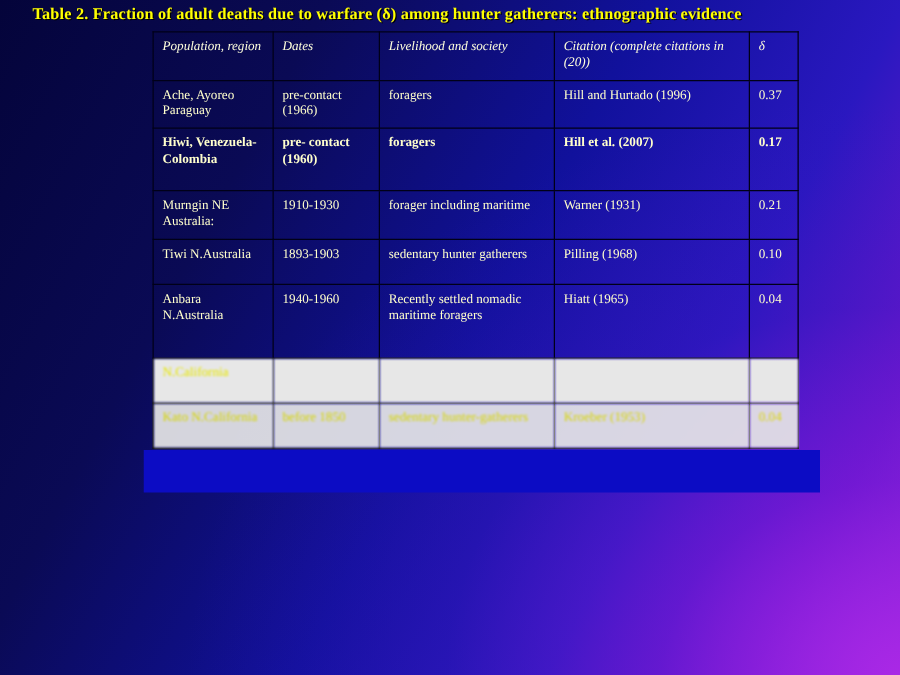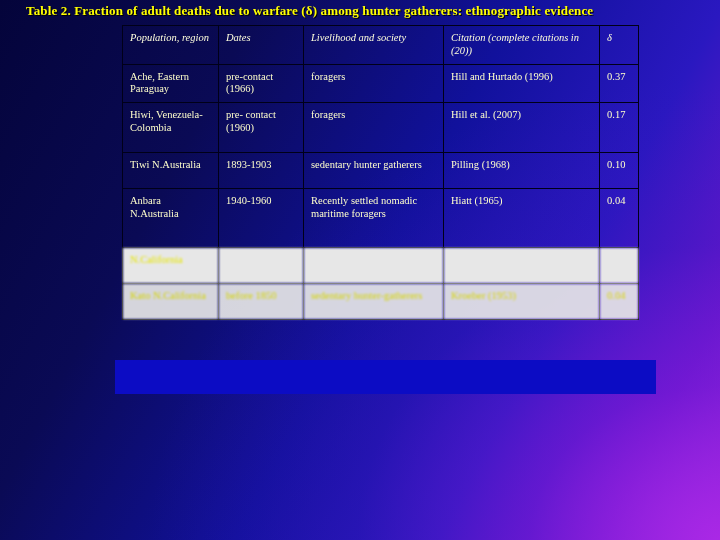--- a/index.html
+++ b/index.html
@@ -64,21 +64,21 @@
   .col-dates { width:85px; }
   .col-live  { width:140px; }
   .col-cite  { width:156px; }
   .col-delta { width:39px; }
 
   
   tr.r-head td, tr.r-head th { height:38px; }
   tr.h38 td { height:38px; }
   tr.h43 td { height:59px; }
   tr.h36 td { height:36px; }
-  tr.h50 td { height:50px; }
+  tr.h50 td { height:50px;font-weight:bold; }
 
   
   tr.faded td {
     background:#e7e7e7;
     color:#e8e800;
     border:1px solid #111111;
     filter:blur(0.85px);
     opacity:0.92;
   }
   
@@ -113,35 +113,42 @@
           <th class="col-pop">Population, region</th>
           <th class="col-dates">Dates</th>
           <th class="col-live">Livelihood and society</th>
           <th class="col-cite">Citation  (complete citations in (20))</th>
           <th class="col-delta delta-sym">δ</th>
         </tr>
       </thead>
       <tbody>
 
         <tr class="h38">
-          <td>Ache, Eastern Paraguay</td>
+          <td>Ache, Ayoreo Paraguay</td>
           <td>pre-contact (1966)</td>
           <td>foragers</td>
           <td>Hill and Hurtado (1996)</td>
           <td>0.37</td>
         </tr>
 
         <tr class="h50">
           <td>Hiwi, Venezuela-Colombia</td>
           <td>pre- contact (1960)</td>
           <td>foragers</td>
           <td>Hill et al. (2007)</td>
           <td>0.17</td>
         </tr>
 
+        <tr class="h38">
+          <td>Murngin NE  Australia:</td>
+          <td>1910-1930</td>
+          <td>forager including maritime</td>
+          <td>Warner (1931)</td>
+          <td>0.21</td>
+        </tr>
 
 
         <tr class="h36">
           <td>Tiwi N.Australia</td>
           <td>1893-1903</td>
           <td>sedentary hunter gatherers</td>
           <td>Pilling (1968)</td>
           <td>0.10</td>
         </tr>
 

